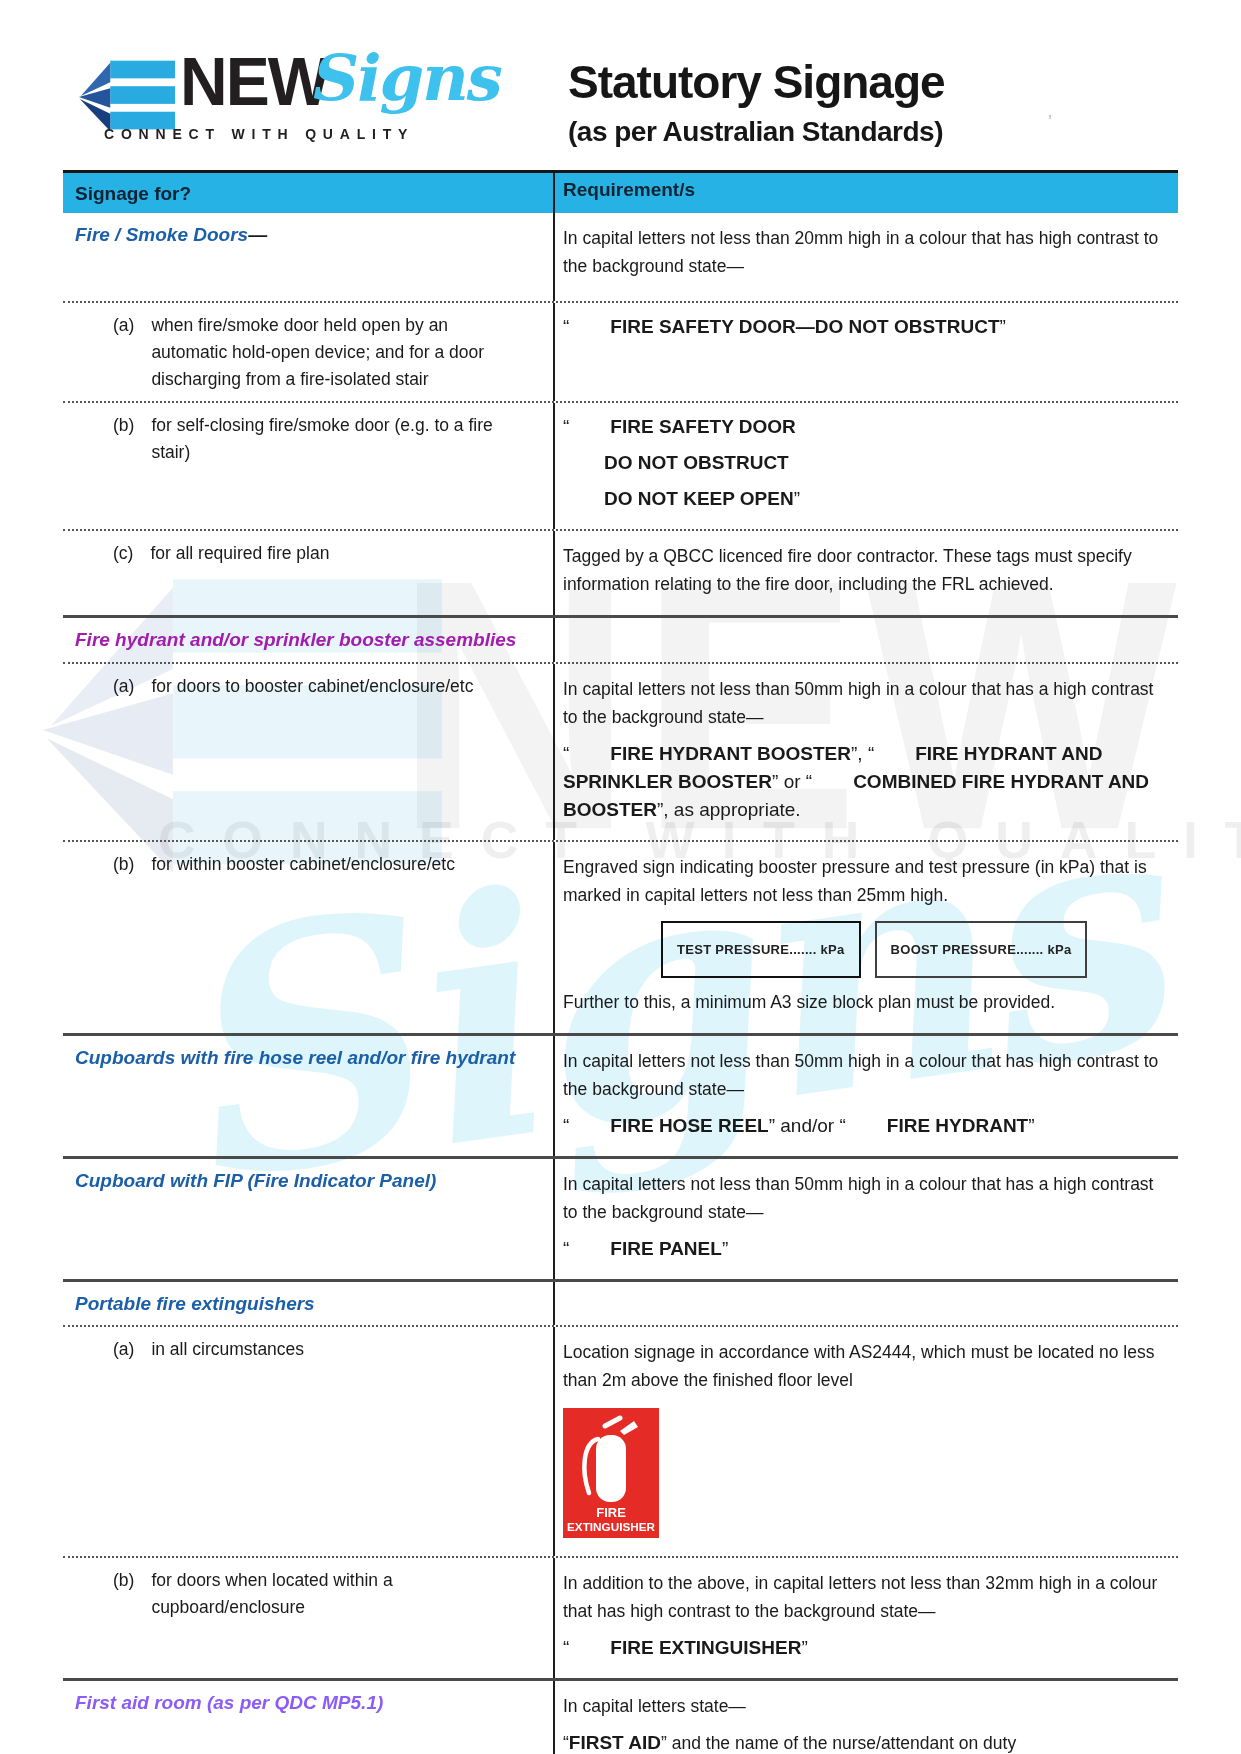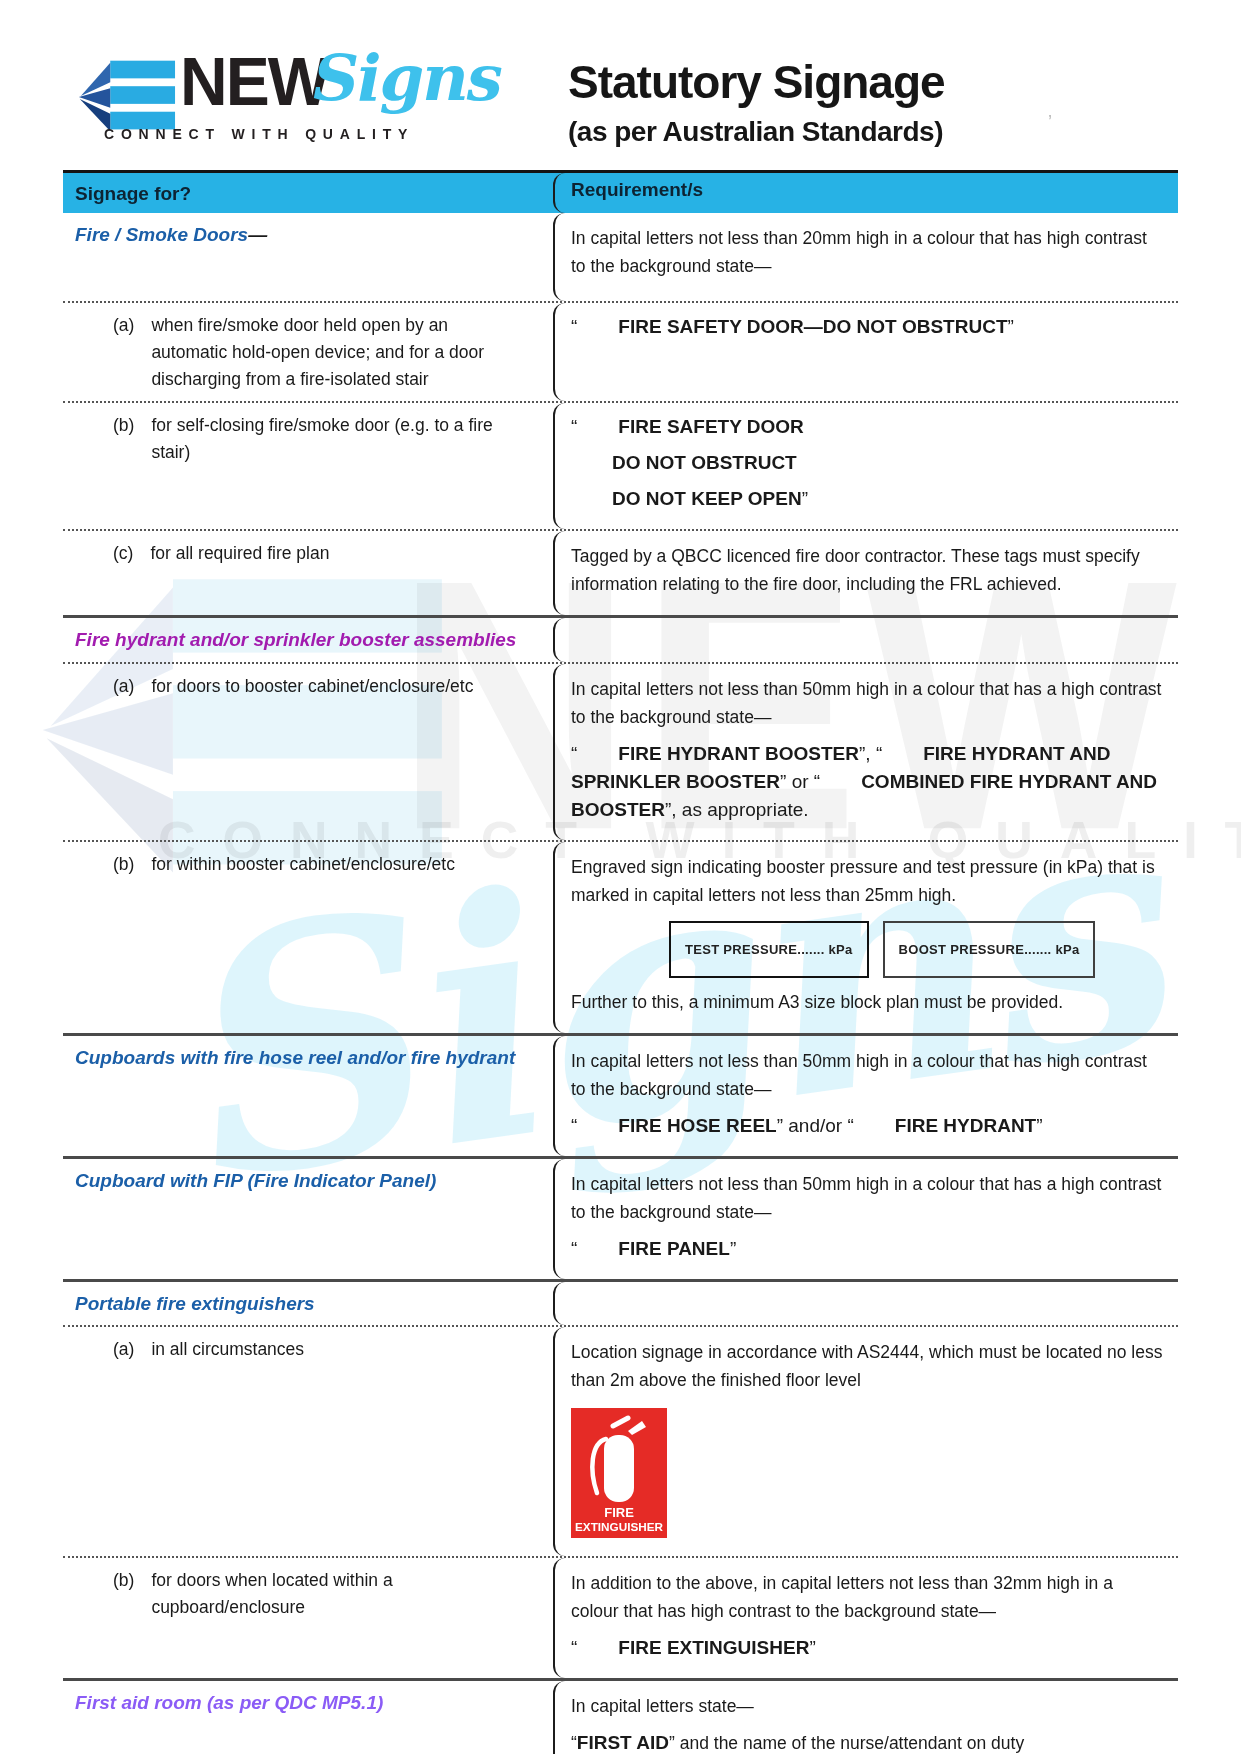--- a/index.html
+++ b/index.html
@@ -33,21 +33,21 @@
   .wm-icon{position:absolute;left:10px;top:565px;opacity:0.10;}
   
   .sig-table{position:relative;z-index:1;margin-left:63px;width:1115px;border-bottom:3px solid #3c3c3c;}
   .trow{display:grid;grid-template-columns:490px 625px;}
   .trow.b-solid{border-top:3px solid #4a4a4a;}
   .trow.b-dotted{border-top:2px dotted #555;}
   .thead{background:#27b2e5;border-top:3px solid #141414;height:40px;}
   .thead .cell{display:flex;align-items:center;font-size:19px;font-weight:bold;color:#0d2333;}
   .cell{min-height:100%;box-sizing:border-box;}
   .cell.left{padding:9px 10px 8px 12px;}
-  .cell.right{border-left:2px solid #1c1c1c;padding:2px 14px 8px 16px;border-radius:12px;}
+  .cell.right{border-left:2px solid #1c1c1c;padding:2px 14px 8px 8px;}
   .section-title{font-size:19px;font-weight:bold;color:#1b5fa8;line-height:26px;font-style:italic;}
   .section-title .dash{color:#1a1a1a;}
   .item{display:flex;gap:17px;padding-left:38px;font-size:17.5px;line-height:27px;}
   .item .label{flex:0 0 auto;}
   .item .itext{max-width:352px;}
   .cell.right p{font-size:17.5px;line-height:28px;margin:9px 0;max-width:600px;}
   .cell.right p.caps{font-size:19px;line-height:28px;margin:8px 0;letter-spacing:0px;}
   .cell.right p .b{font-weight:bold;margin-left:41px;}
   .cell.right p .bcaps{font-weight:bold;font-size:19px;}
   .pressure-row{display:flex;gap:14px;margin:12px 0 10px 98px;}

